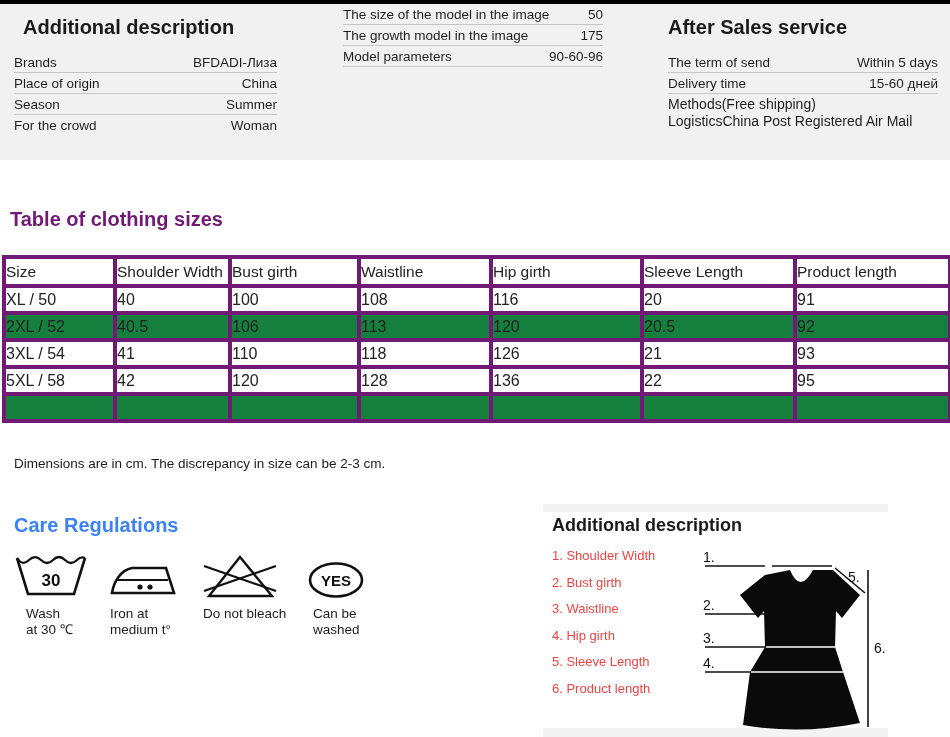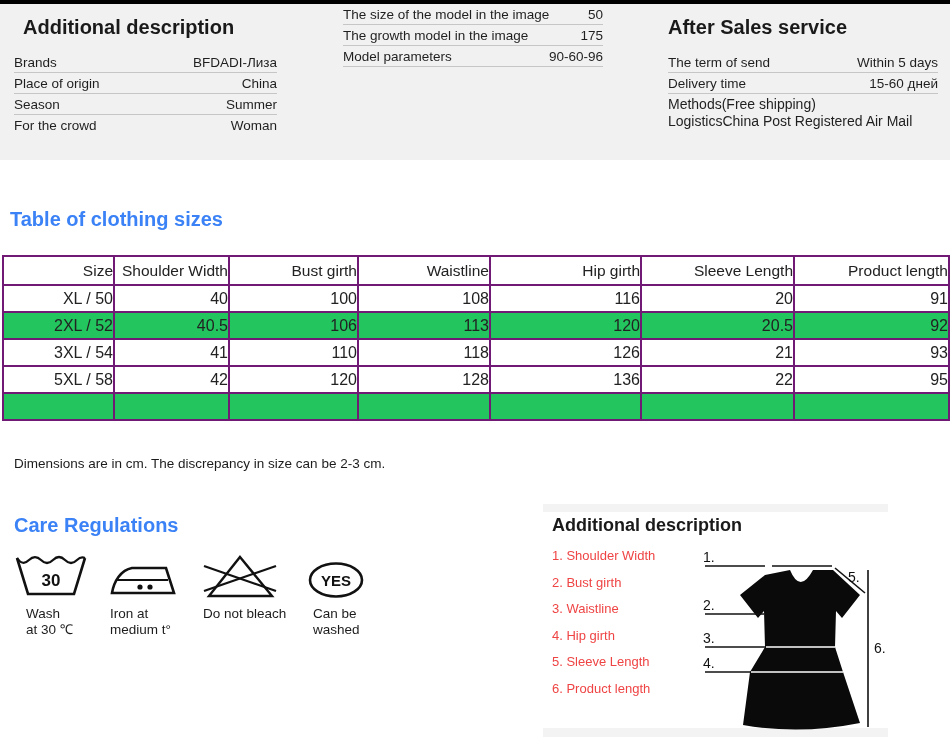--- a/index.html
+++ b/index.html
@@ -22,29 +22,29 @@
   .col-3 { left:668px; width:270px; }
   .col-1 h2 { margin-left:9px; }
   .kv { display:flex; justify-content:space-between; align-items:center;
         height:21px; border-bottom:1px solid #c6c6c6; font-size:13.5px; }
   .kv.last { border-bottom:none; }
   .kv2 { padding-top:2px; }
   .kv2 .line { display:flex; justify-content:flex-start; align-items:center;
                height:16.5px; font-size:14px; }
 
   
-  .table-title { position:absolute; left:10px; top:208px; font-size:20px; font-weight:700; color:#3b82f6; }
+  .table-title { position:absolute; left:10px; top:208px; font-size:20px; font-weight:700; color:#701a75; }
   table.sizes { position:absolute; left:2px; top:255px; width:946px;
                 border-collapse:collapse; table-layout:fixed; }
   table.sizes th, table.sizes td {
-    border:2px solid #701a75; text-align:right; vertical-align:middle;
+    border:4px solid #701a75; text-align:left; vertical-align:middle;
     font-weight:400; color:#222; height:27px; font-size:16px; padding:0;
   }
   table.sizes thead th { height:29px; font-size:15.5px; }
-  table.sizes tr.alt { background:#22c55e; }
+  table.sizes tr.alt { background:#15803d; }
 
   .note { position:absolute; left:14px; top:456px; font-size:13.5px; color:#1c1c1c; }
 
   
   .care-title { position:absolute; left:14px; top:514px; font-size:20px; font-weight:700; color:#3b82f6; }
   .care-item { position:absolute; top:553px; }
   .care-icon { height:46px; display:flex; align-items:flex-end; }
   .care-label { margin-top:7px; font-size:13.5px; line-height:15.5px; color:#1c1c1c; }
   .ci-1 { left:14px; }  .ci-1 .care-label { margin-left:12px; }
   .ci-2 { left:110px; }

